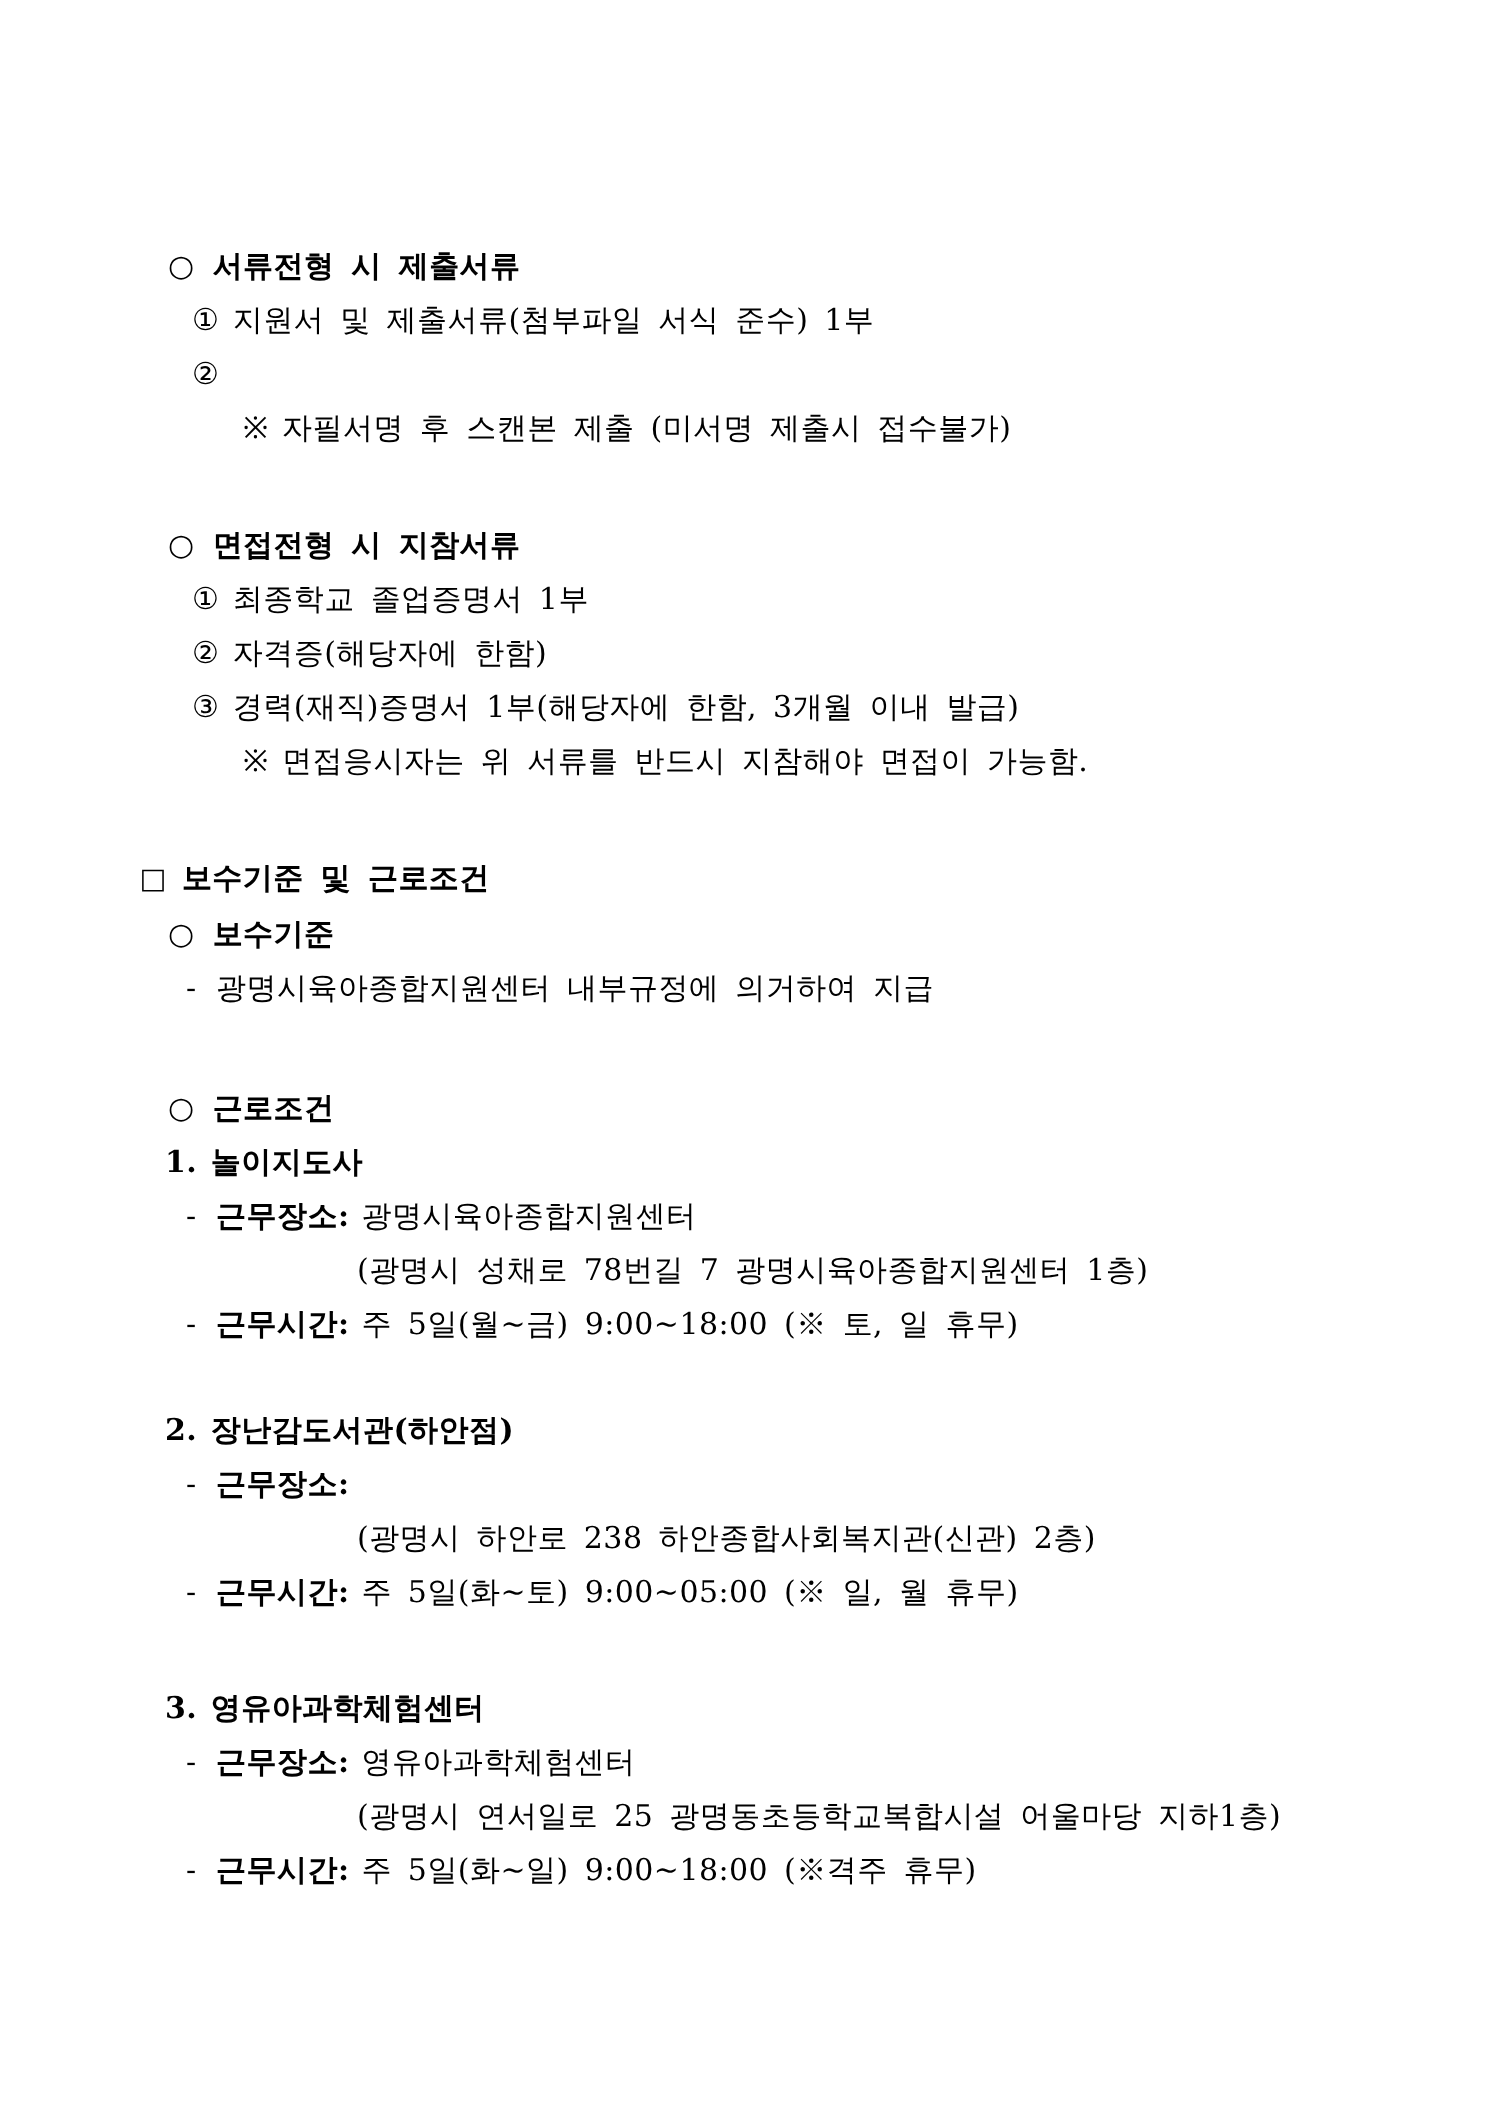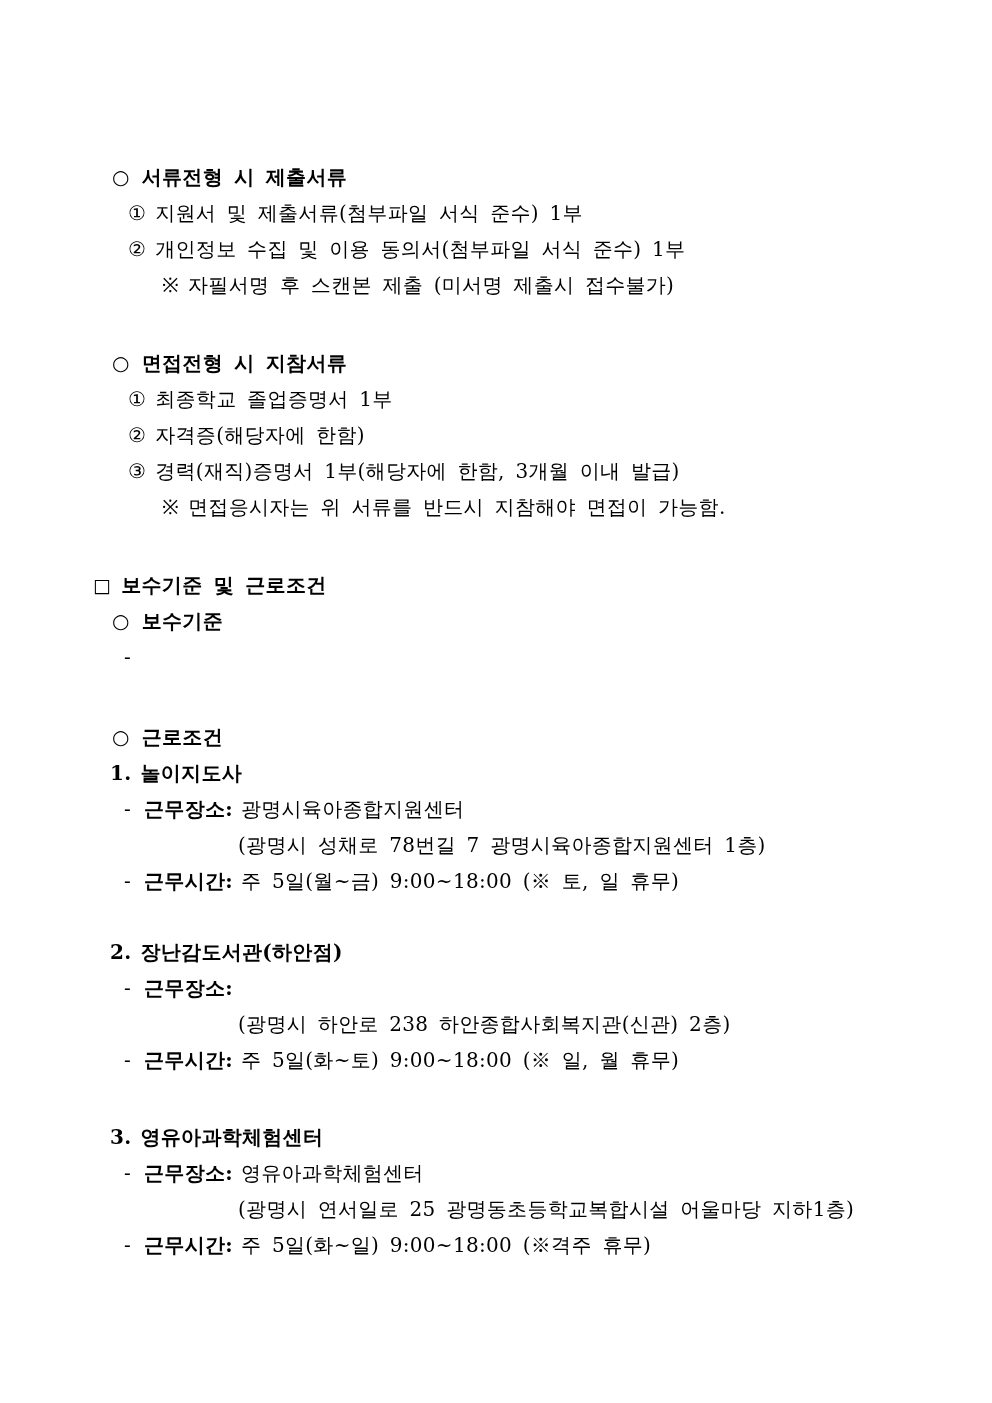--- a/index.html
+++ b/index.html
@@ -55,21 +55,20 @@
     <div class="line bold ind-h1">
       <span class="o-bullet">○</span>
       <span>서류전형 시 제출서류</span>
     </div>
     <div class="line ind-item">
       <span class="marker">①</span>
       <span>지원서 및 제출서류(첨부파일 서식 준수) 1부</span>
     </div>
     <div class="line ind-item">
       <span class="marker">②</span>
-      <span>개인정보 수집 및 이용 동의서(첨부파일 서식 준수) 1부</span>
     </div>
     <div class="line ind-note">
       <span class="marker">※</span>
       <span>자필서명 후 스캔본 제출 (미서명 제출시 접수불가)</span>
     </div>
   </section>
 
   <section class="sec-interview">
     <div class="line bold ind-h1">
       <span class="o-bullet">○</span>
@@ -97,20 +96,21 @@
     <div class="line bold ind-h0">
       <span class="sq-bullet">□</span>
       <span>보수기준 및 근로조건</span>
     </div>
     <div class="line bold ind-h1">
       <span class="o-bullet">○</span>
       <span>보수기준</span>
     </div>
     <div class="line ind-dash">
       <span class="dash-marker">-</span>
+      <span>광명시육아종합지원센터 내부규정에 의거하여 지급</span>
     </div>
   </section>
 
   <section class="sec-work">
     <div class="line bold ind-h1">
       <span class="o-bullet">○</span>
       <span>근로조건</span>
     </div>
 
     <div class="job">
@@ -141,21 +141,21 @@
       <div class="line ind-dash">
         <span class="dash-marker">-</span>
         <span class="label">근무장소:</span>
       </div>
       <div class="line ind-paren">
         <span>(광명시 하안로 238 하안종합사회복지관(신관) 2층)</span>
       </div>
       <div class="line ind-dash">
         <span class="dash-marker">-</span>
         <span class="label">근무시간:</span>
-        <span>주 5일(화~토) 9:00~18:00 (※ 일, 월 휴무)</span>
+        <span>주 5일(화~토) 9:00~05:00 (※ 일, 월 휴무)</span>
       </div>
     </div>
 
     <div class="job job-3">
       <div class="line bold ind-job">
         <span class="marker">3.</span>
         <span>영유아과학체험센터</span>
       </div>
       <div class="line ind-dash">
         <span class="dash-marker">-</span>

